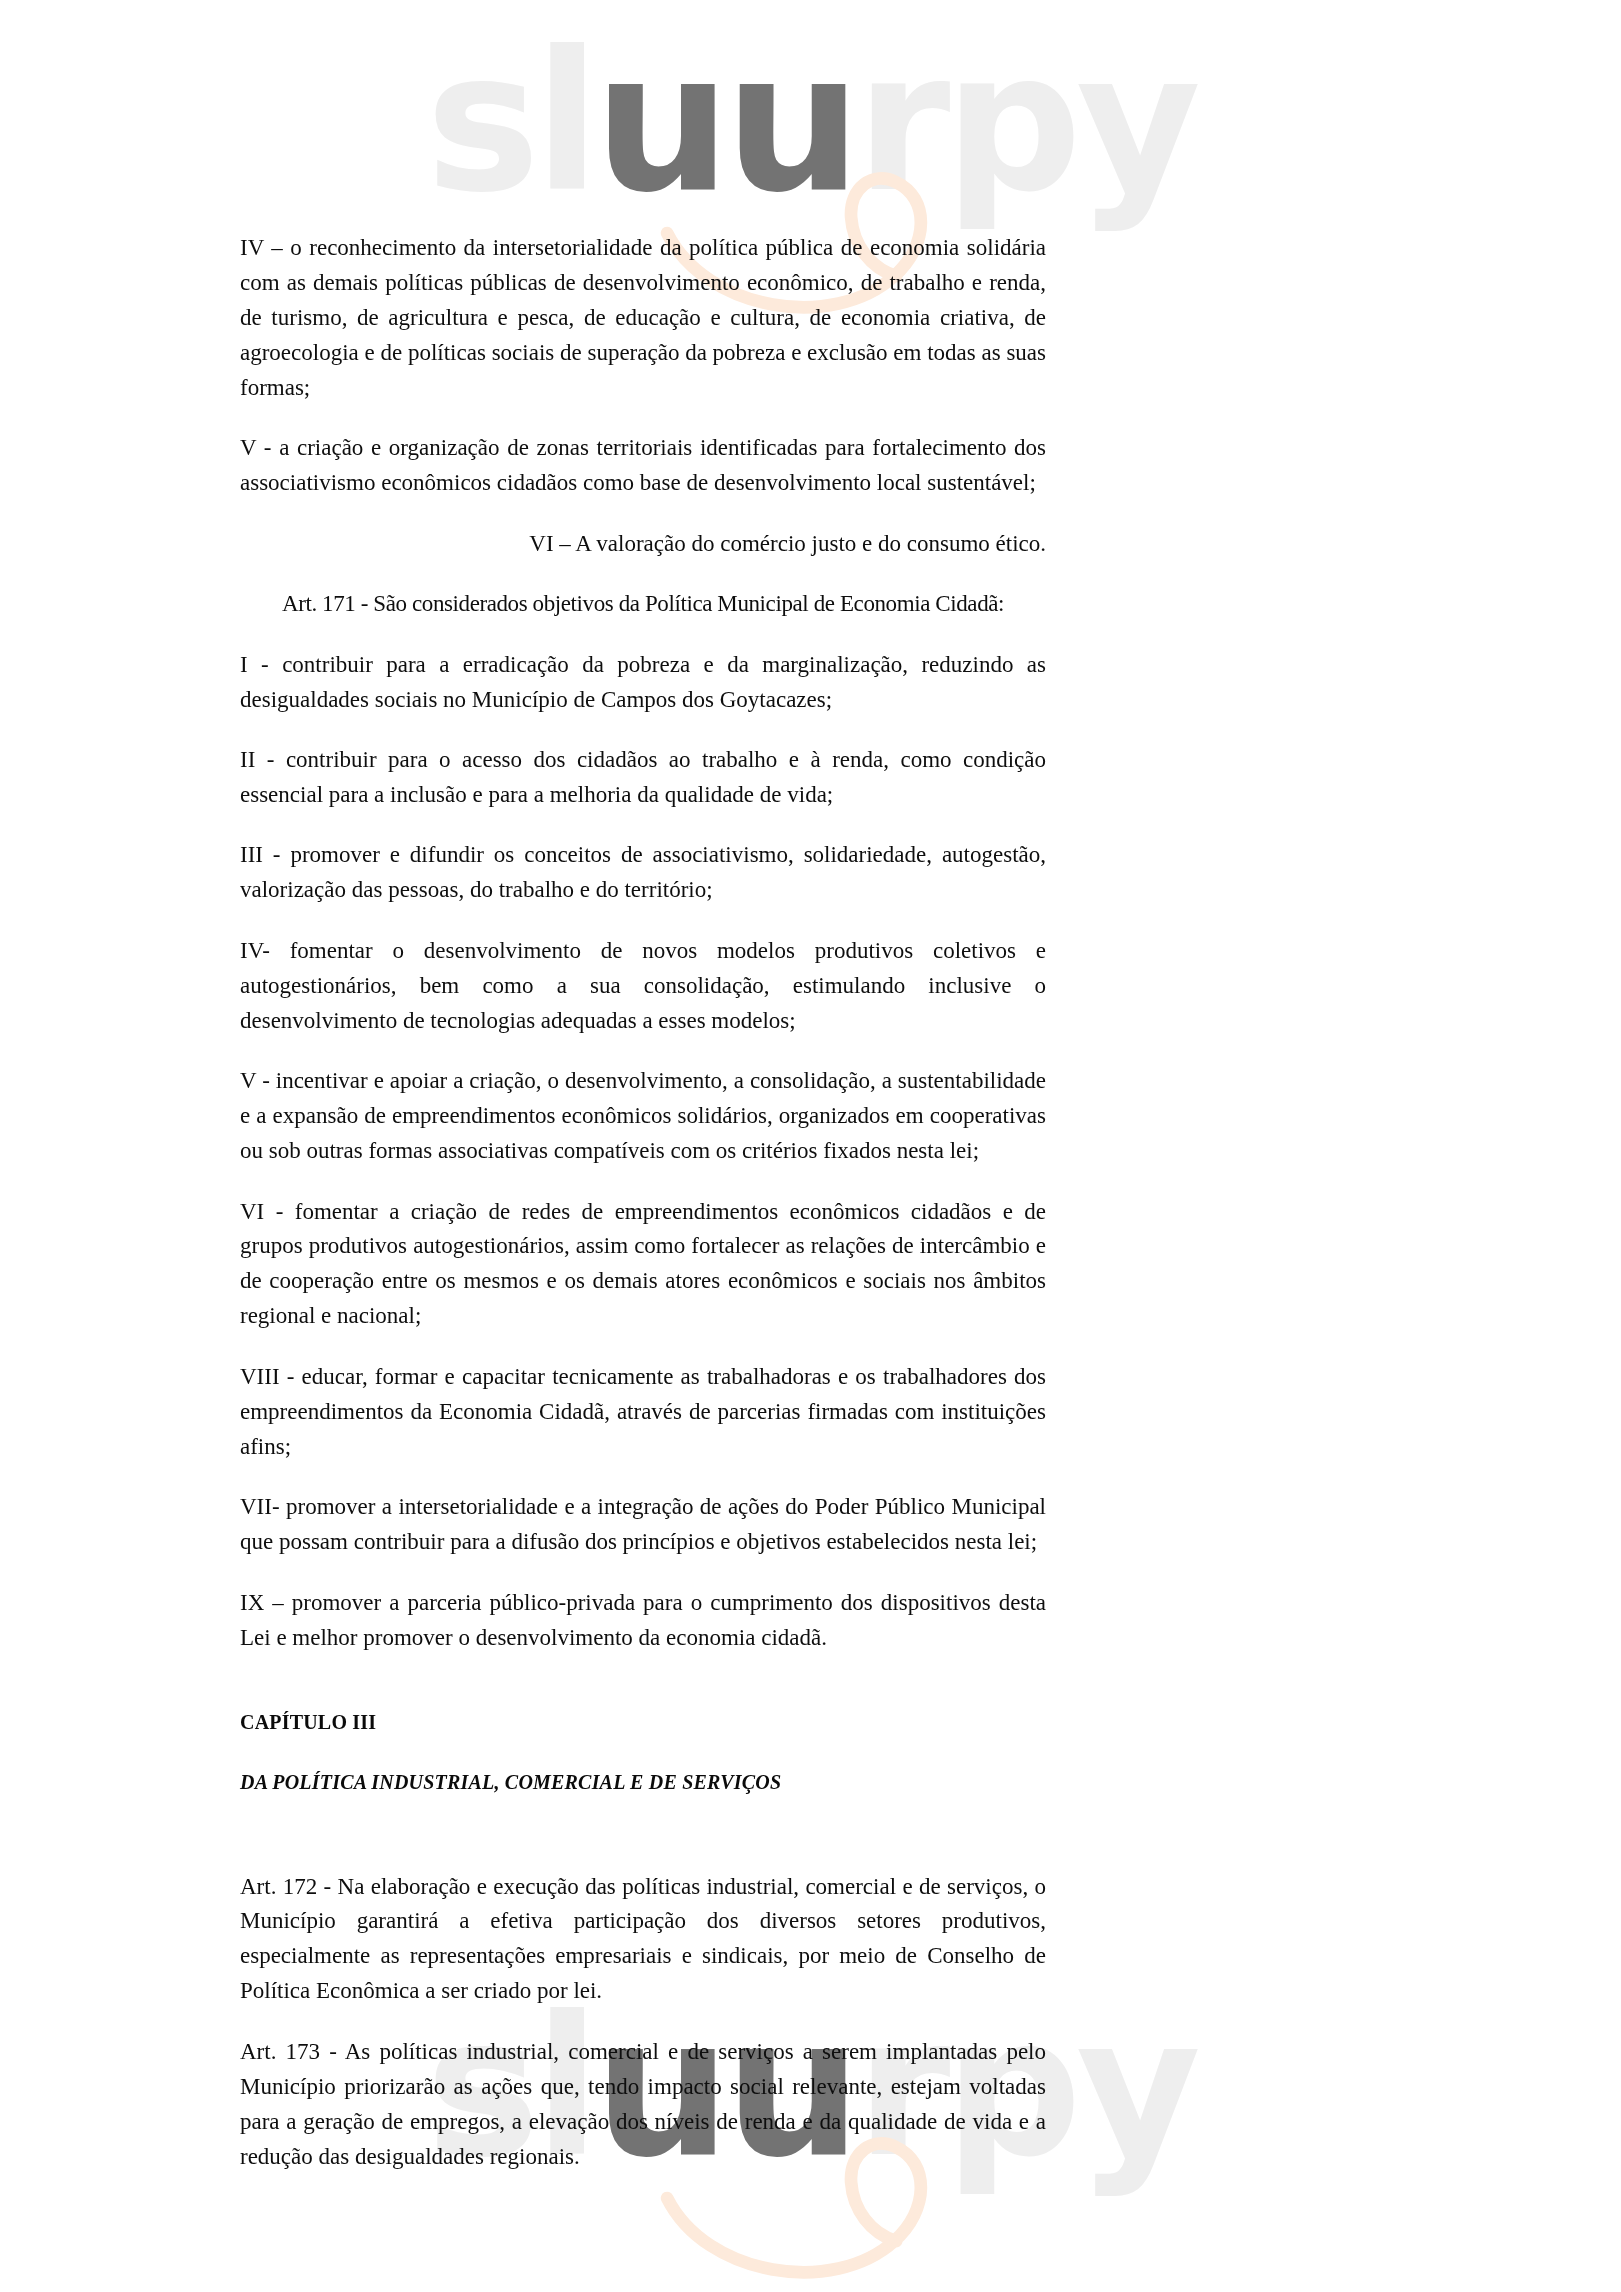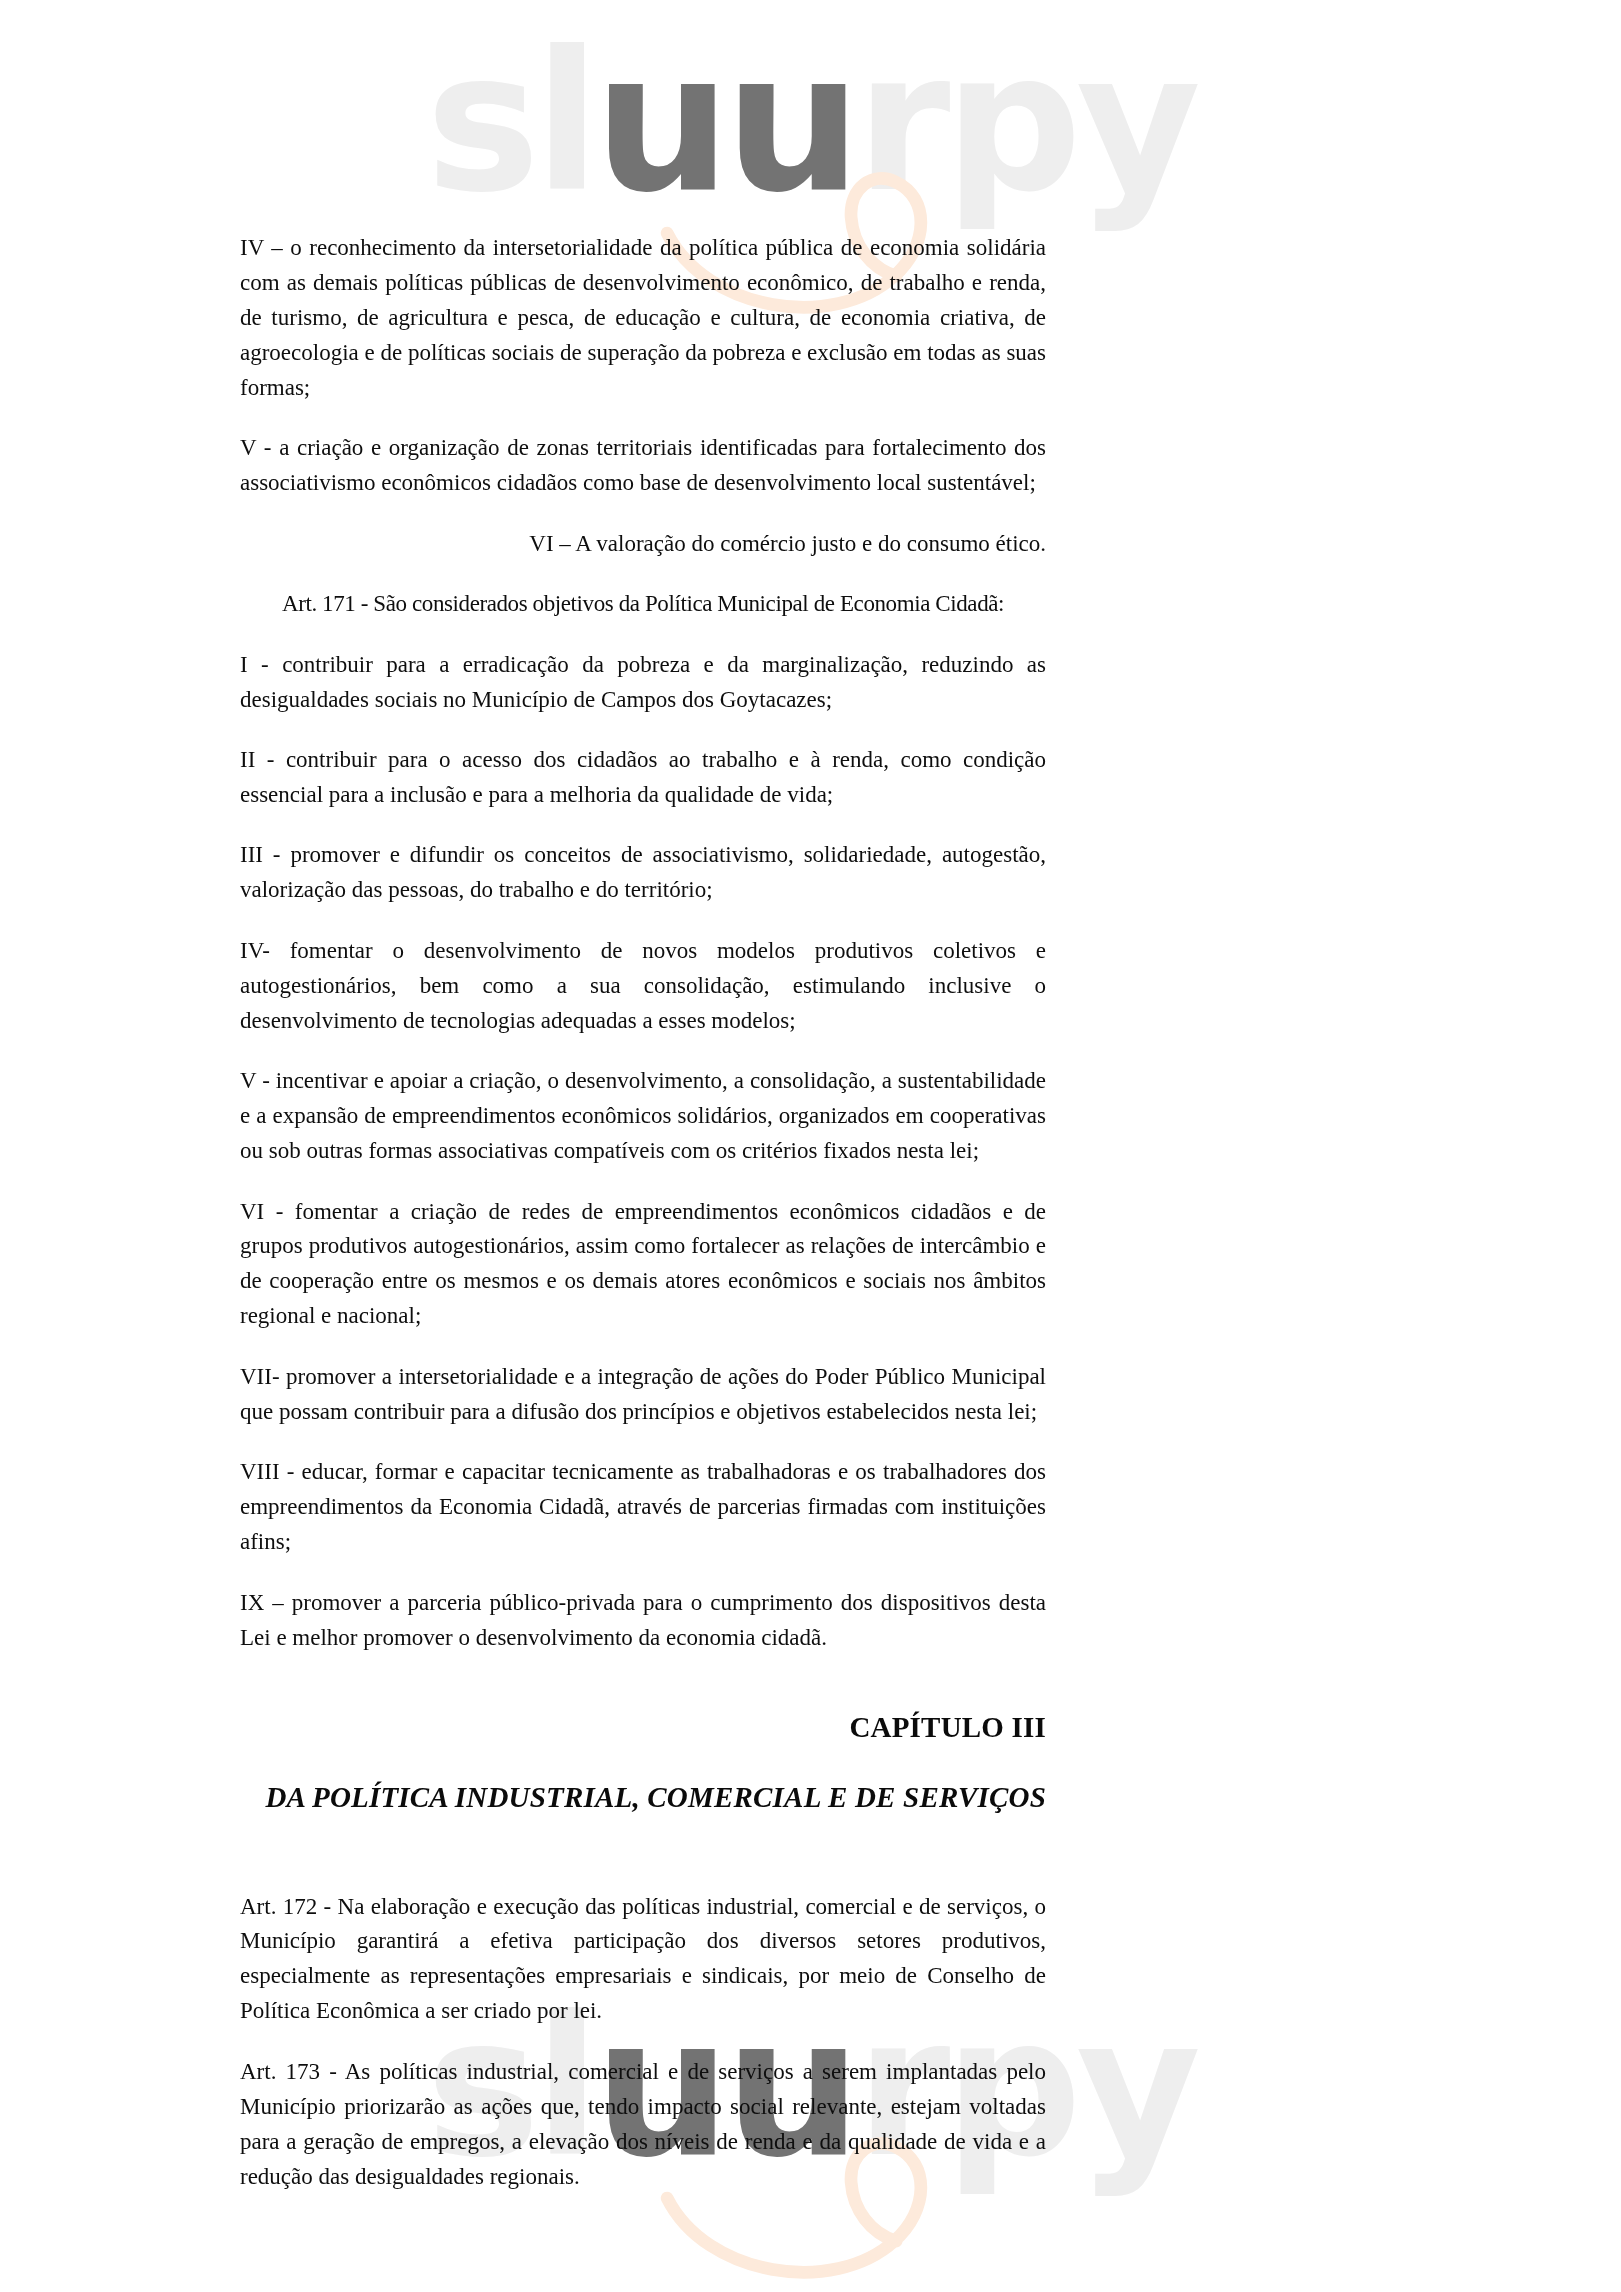--- a/index.html
+++ b/index.html
@@ -81,23 +81,23 @@
     text-align: center;
   }
 
   .chapter-block {
     margin-top: 55px;
     margin-bottom: 76px;
   }
 
   h2.heading {
     margin: 0 0 37px 0;
-    font-size: 29px;
+    font-size: 20px;
     font-weight: 700;
-    text-align: right;
+    text-align: left;
     color: #0b0b0b;
     letter-spacing: 0.2px;
     font-stretch: condensed;
   }
   h2.heading.sub {
     margin-bottom: 0;
     font-style: italic;
   }
 </style>
 </head>
@@ -128,22 +128,22 @@
     <p class="para">IV – o reconhecimento da intersetorialidade da política pública de economia solidária com as demais políticas públicas de desenvolvimento econômico, de trabalho e renda, de turismo, de agricultura e pesca, de educação e cultura, de economia criativa, de agroecologia e de políticas sociais de superação da pobreza e exclusão em todas as suas formas;</p>
     <p class="para">V - a criação e organização de zonas territoriais identificadas para fortalecimento dos associativismo econômicos cidadãos como base de desenvolvimento local sustentável;</p>
     <p class="para" style="text-align:right;">VI – A valoração do comércio justo e do consumo ético.</p>
     <p class="para narrow">Art. 171 - São considerados objetivos da Política Municipal de Economia Cidadã:</p>
     <p class="para">I - contribuir para a erradicação da pobreza e da marginalização, reduzindo as desigualdades sociais no Município de Campos dos Goytacazes;</p>
     <p class="para">II - contribuir para o acesso dos cidadãos ao trabalho e à renda, como condição essencial para a inclusão e para a melhoria da qualidade de vida;</p>
     <p class="para">III - promover e difundir os conceitos de associativismo, solidariedade, autogestão, valorização das pessoas, do trabalho e do território;</p>
     <p class="para">IV- fomentar o desenvolvimento de novos modelos produtivos coletivos e autogestionários, bem como a sua consolidação, estimulando inclusive o desenvolvimento de tecnologias adequadas a esses modelos;</p>
     <p class="para">V - incentivar e apoiar a criação, o desenvolvimento, a consolidação, a sustentabilidade e a expansão de empreendimentos econômicos solidários, organizados em cooperativas ou sob outras formas associativas compatíveis com os critérios fixados nesta lei;</p>
     <p class="para">VI - fomentar a criação de redes de empreendimentos econômicos cidadãos e de grupos produtivos autogestionários, assim como fortalecer as relações de intercâmbio e de cooperação entre os mesmos e os demais atores econômicos e sociais nos âmbitos regional e nacional;</p>
+    <p class="para">VIII - educar, formar e capacitar tecnicamente as trabalhadoras e os trabalhadores dos empreendimentos da Economia Cidadã, através de parcerias firmadas com instituições afins;</p>
     <p class="para">VII- promover a intersetorialidade e a integração de ações do Poder Público Municipal que possam contribuir para a difusão dos princípios e objetivos estabelecidos nesta lei;</p>
-    <p class="para">VIII - educar, formar e capacitar tecnicamente as trabalhadoras e os trabalhadores dos empreendimentos da Economia Cidadã, através de parcerias firmadas com instituições afins;</p>
     <p class="para">IX – promover a parceria público-privada para o cumprimento dos dispositivos desta Lei e melhor promover o desenvolvimento da economia cidadã.</p>
 
     <div class="chapter-block">
       <h2 class="heading">CAPÍTULO III</h2>
       <h2 class="heading sub">DA POLÍTICA INDUSTRIAL, COMERCIAL E DE SERVIÇOS</h2>
     </div>
 
     <p class="para">Art. 172 - Na elaboração e execução das políticas industrial, comercial e de serviços, o Município garantirá a efetiva participação dos diversos setores produtivos, especialmente as representações empresariais e sindicais, por meio de Conselho de Política Econômica a ser criado por lei.</p>
     <p class="para">Art. 173 - As políticas industrial, comercial e de serviços a serem implantadas pelo Município priorizarão as ações que, tendo impacto social relevante, estejam voltadas para a geração de empregos, a elevação dos níveis de renda e da qualidade de vida e a redução das desigualdades regionais.</p>
 

